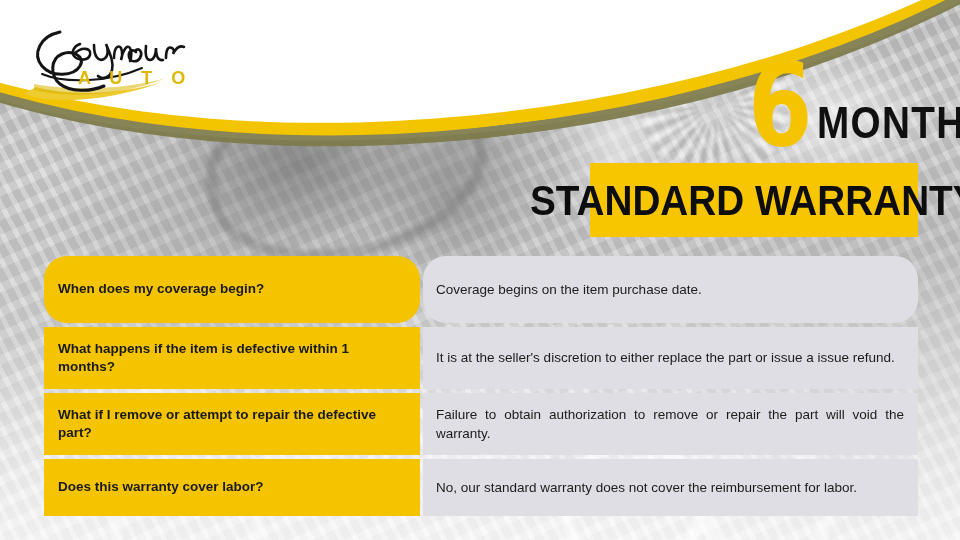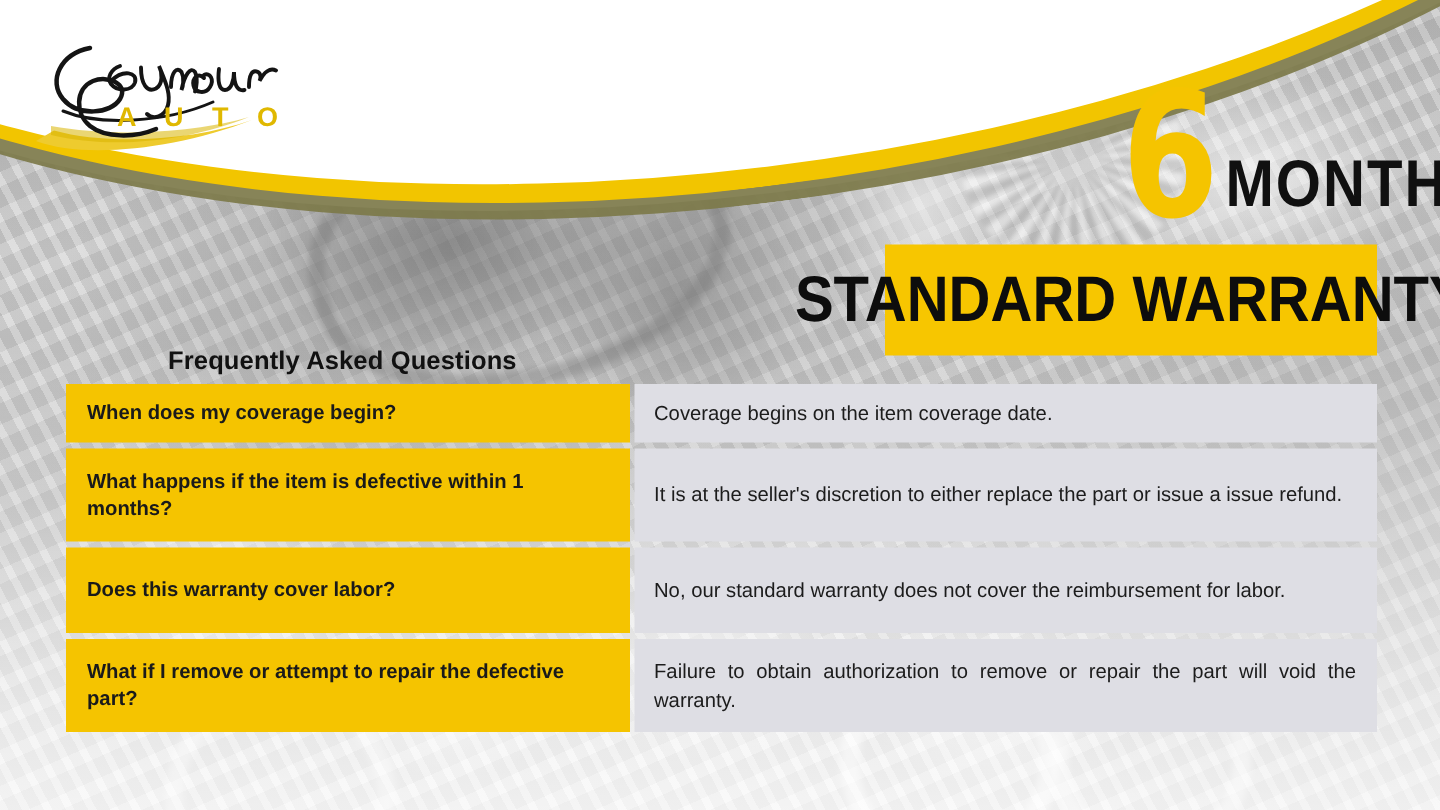--- a/index.html
+++ b/index.html
@@ -168,21 +168,21 @@
   }
   .a-cell{
     flex:1;box-sizing:border-box;
     background:#dedee4;
     color:#1c1c1c;
     font-weight:normal;font-size:13.5px;line-height:1.42;
     padding:11px 14px 11px 13px;
     text-align:justify;
     display:flex;align-items:center;
   }
-  .faq-row.r1 .q-cell,.faq-row.r1 .a-cell{height:39px;}
+  .faq-row.r1 .q-cell,.faq-row.r1 .a-cell{height:67px;border-radius:23px;}
   .faq-row.r2 .q-cell,.faq-row.r2 .a-cell{height:62px;}
   .faq-row.r3 .q-cell,.faq-row.r3 .a-cell{height:57px;}
   .faq-row.r4 .q-cell,.faq-row.r4 .a-cell{height:62px;}
   .a-cell p{margin:0;}
 </style>
 </head>
 <body>
 
 <div id="slide">
 
@@ -225,47 +225,46 @@
     </svg>
   </div>
 
   <div class="six">6</div>
   <div class="month">MONTH</div>
 
   <div class="warranty-band">
     <span>STANDARD WARRANTY</span>
   </div>
 
-  <div class="faq-heading">Frequently Asked Questions</div>
 
   <div class="faq-table">
 
     <div class="faq-row r1">
       <div class="q-cell">When does my coverage begin?</div>
       <div class="a-cell">
-        <p>Coverage begins on the item coverage date.</p>
+        <p>Coverage begins on the item purchase date.</p>
       </div>
     </div>
 
     <div class="faq-row r2">
       <div class="q-cell">What happens if the item is defective within 1 months?</div>
       <div class="a-cell">
         <p>It is at the seller's discretion to either replace the part or issue a issue refund.</p>
       </div>
     </div>
 
+    <div class="faq-row r4">
+      <div class="q-cell">What if I remove or attempt to repair the defective part?</div>
+      <div class="a-cell">
+        <p>Failure to obtain authorization to remove or repair the part will void the warranty.</p>
+      </div>
+    </div>
+
     <div class="faq-row r3">
       <div class="q-cell">Does this warranty cover labor?</div>
       <div class="a-cell">
         <p>No, our standard warranty does not cover the reimbursement for labor.</p>
       </div>
     </div>
 
-    <div class="faq-row r4">
-      <div class="q-cell">What if I remove or attempt to repair the defective part?</div>
-      <div class="a-cell">
-        <p>Failure to obtain authorization to remove or repair the part will void the warranty.</p>
-      </div>
-    </div>
-
   </div>
 
 </div>
 
 </body></html>

